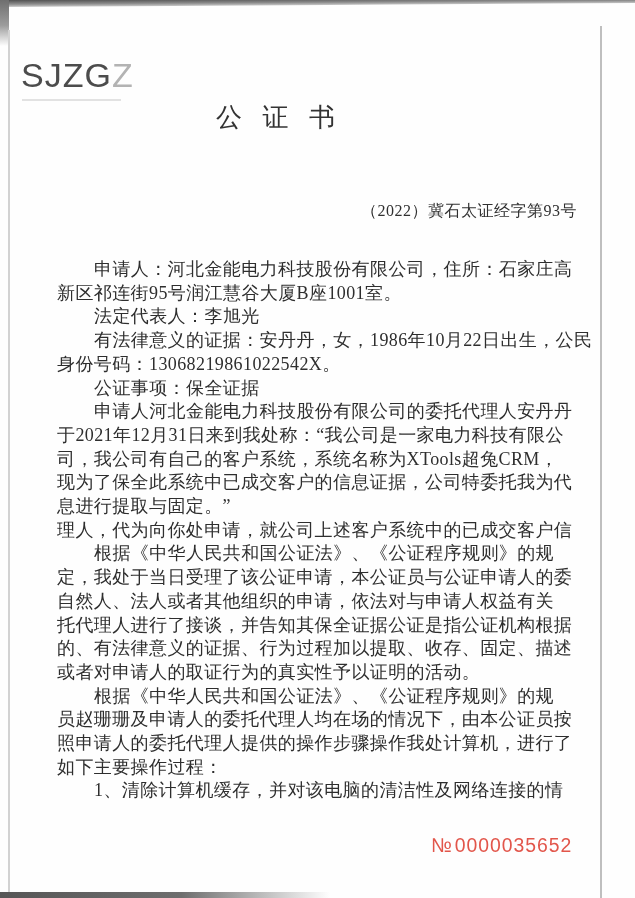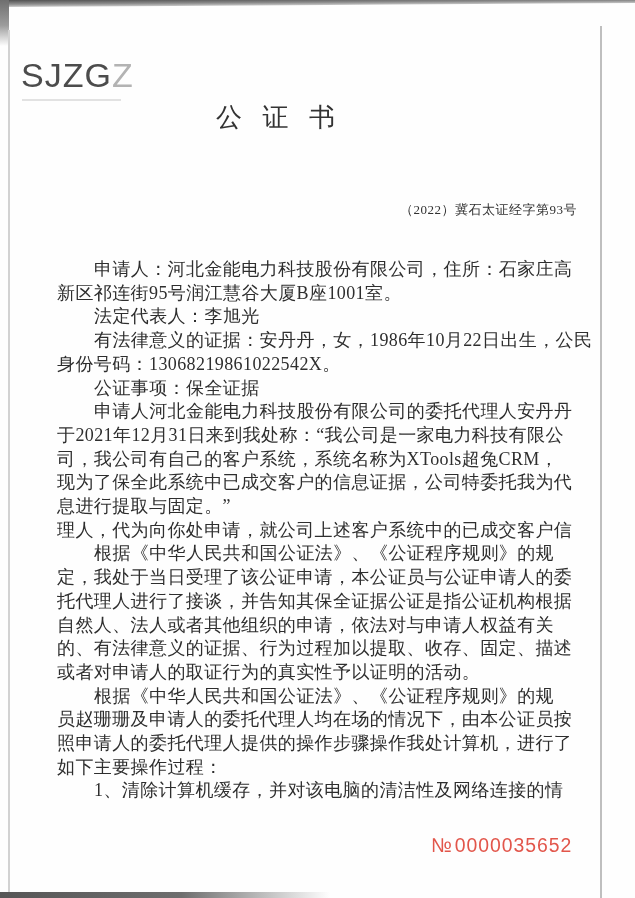--- a/index.html
+++ b/index.html
@@ -77,21 +77,21 @@
     font-size: 26px;
     letter-spacing: 7px;
     color: #333333;
     white-space: nowrap;
   }
   .case-number {
     position: absolute;
     top: 201px; left: 57px;
     width: 520px;
     text-align: right;
-    font-size: 13px;
+    font-size: 16px;
     letter-spacing: 0.5px;
     color: #303030;
     white-space: nowrap;
   }
   .doc-body {
     position: absolute;
     top: 258px; left: 57px;
     width: 530px;
     font-size: 18px;
     line-height: 23.7px;
@@ -139,22 +139,22 @@
       <div class="line">身份号码：13068219861022542X。</div>
       <div class="line indent">公证事项：保全证据</div>
       <div class="line indent">申请人河北金能电力科技股份有限公司的委托代理人安丹丹</div>
       <div class="line">于2021年12月31日来到我处称：“我公司是一家电力科技有限公</div>
       <div class="line">司，我公司有自己的客户系统，系统名称为XTools超兔CRM，</div>
       <div class="line">现为了保全此系统中已成交客户的信息证据，公司特委托我为代</div>
       <div class="line">息进行提取与固定。”</div>
       <div class="line">理人，代为向你处申请，就公司上述客户系统中的已成交客户信</div>
       <div class="line indent">根据《中华人民共和国公证法》、《公证程序规则》的规</div>
       <div class="line">定，我处于当日受理了该公证申请，本公证员与公证申请人的委</div>
+      <div class="line">自然人、法人或者其他组织的申请，依法对与申请人权益有关</div>
       <div class="line">托代理人进行了接谈，并告知其保全证据公证是指公证机构根据</div>
-      <div class="line">自然人、法人或者其他组织的申请，依法对与申请人权益有关</div>
       <div class="line">的、有法律意义的证据、行为过程加以提取、收存、固定、描述</div>
       <div class="line">或者对申请人的取证行为的真实性予以证明的活动。</div>
       <div class="line indent">根据《中华人民共和国公证法》、《公证程序规则》的规</div>
       <div class="line">员赵珊珊及申请人的委托代理人均在场的情况下，由本公证员按</div>
       <div class="line">照申请人的委托代理人提供的操作步骤操作我处计算机，进行了</div>
       <div class="line">如下主要操作过程：</div>
       <div class="line indent">1、清除计算机缓存，并对该电脑的清洁性及网络连接的情</div>
     </div>
 
   <div class="serial-stamp" style="color: rgb(226, 86, 75);"><span>№</span><span class="num">0000035652</span></div>

